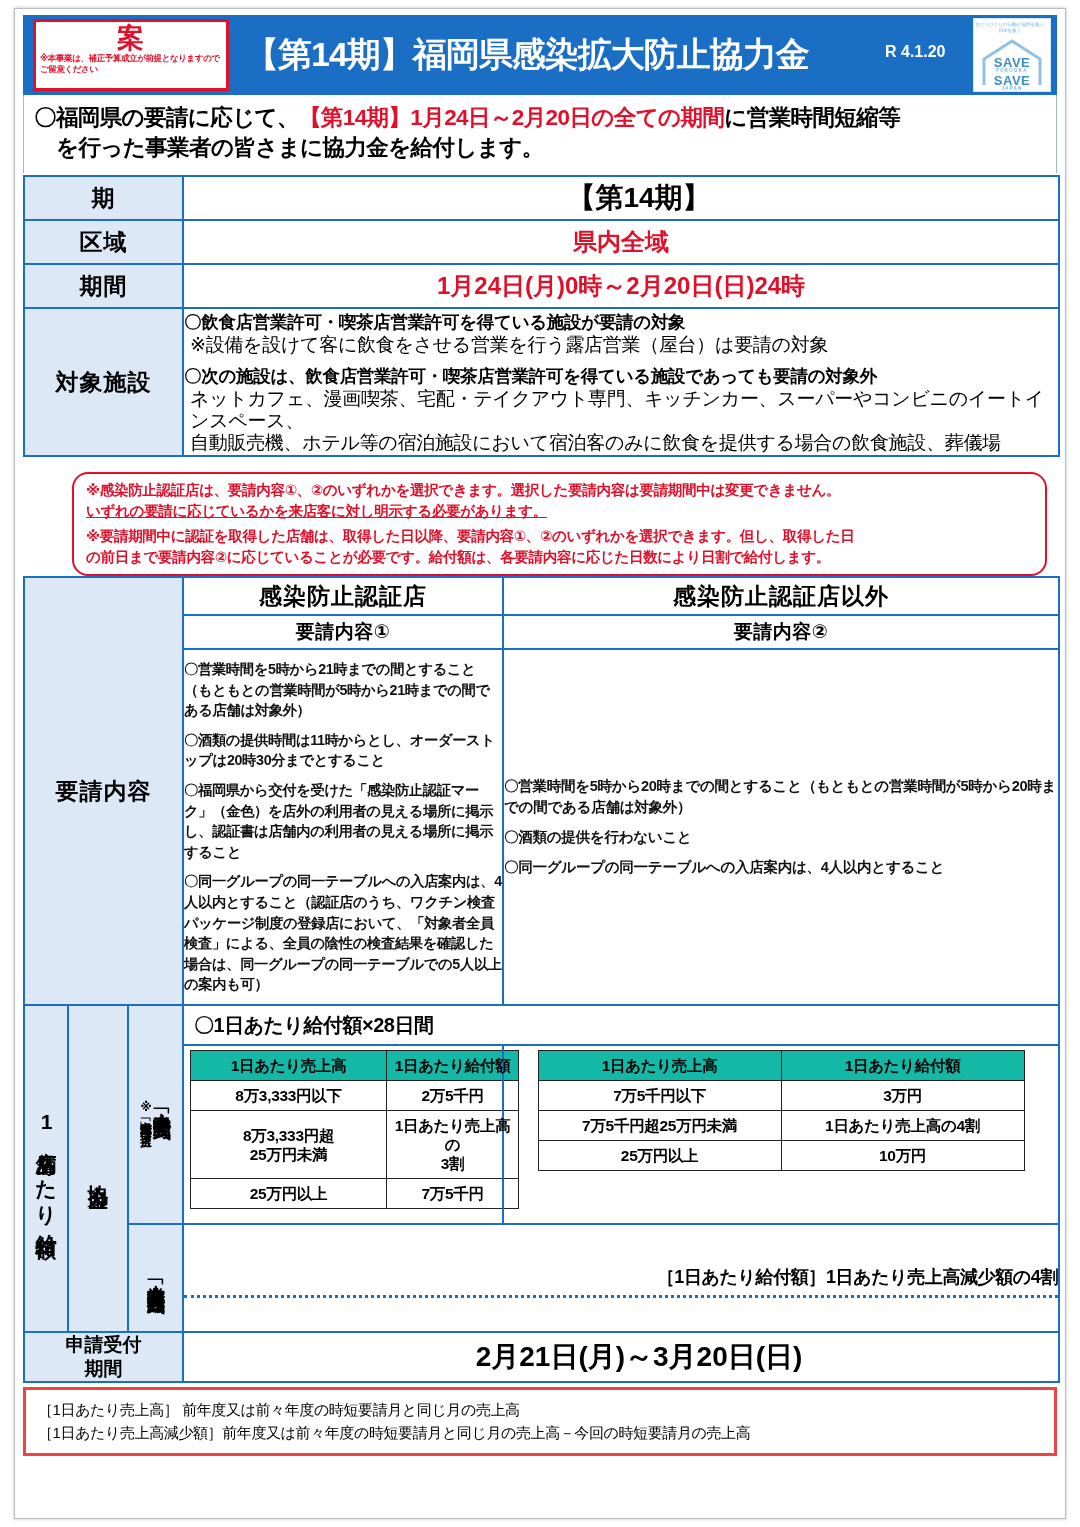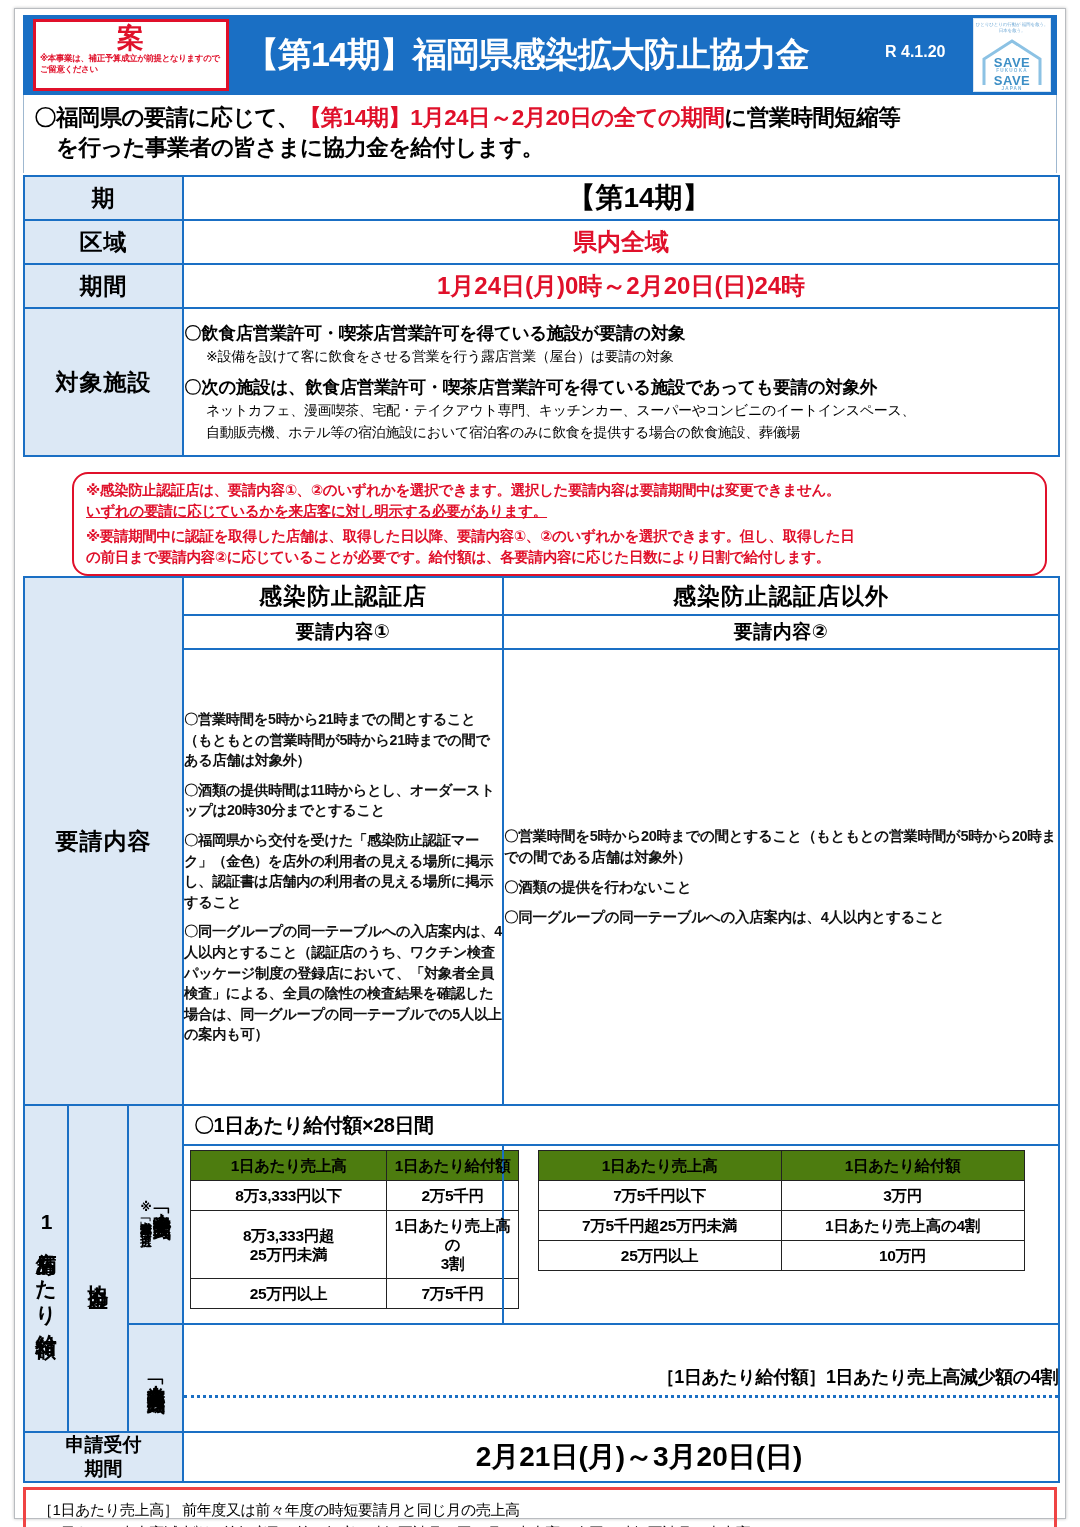--- a/index.html
+++ b/index.html
@@ -128,22 +128,22 @@
   td.val.red-v { color: #e0102a; font-size: 24px; }
   td.val.big { font-size: 28px; padding-left: 36px; }
 
   .cellpad { padding: 7px 10px; }
   .facility { text-align: left; font-size: 0; }
   .facility .l1 {
     font-size: 17.5px; font-weight: bold; line-height: 24px;
     letter-spacing: -0.3px; display: block;
   }
   .facility .l2 {
-    font-size: 14px; font-weight: normal; line-height: 22px;
-    display: block; padding-left: 22px; letter-spacing: -0.3px;
+    font-size: 19px; font-weight: normal; line-height: 22px;
+    display: block; padding-left: 6px; letter-spacing: -0.3px;
   }
   .facility .gap { display:block; height: 8px; }
 
   
   .notice-row td { border: none !important; padding: 5px 0 4px 0; }
   .notice {
     border: 2px solid #e0102a;
     border-radius: 16px;
     margin: 15px 12px 0 48px;
     padding: 6px 20px 7px 12px;
@@ -206,21 +206,21 @@
   table.amt td, table.amt th {
     border: 1.5px solid #222;
     font-size: 15.5px;
     text-align: center;
     font-weight: bold;
     padding: 5px 2px;
     line-height: 19px;
     letter-spacing: -0.3px;
     background: #fff;
   }
-  table.amt th { background: #4d7c0f; font-size: 15.5px; }
+  table.amt th { background: #14b8a6; font-size: 15.5px; }
   table.amt.left-t { width: 328px; }
   table.amt.left-t col.c1 { width: 196px; }
   table.amt.left-t col.c2 { width: 132px; }
   table.amt.right-t { width: 486px; }
   table.amt.right-t col.c1 { width: 243px; }
   table.amt.right-t col.c2 { width: 243px; }
 
   .dash-top {
     text-align: right; font-weight: bold; font-size: 18px;
     padding: 7px 0 6px 0; letter-spacing: -0.4px;
@@ -328,21 +328,21 @@
     <tr>
       <td class="lbl" colspan="3" rowspan="3">要請内容</td>
       <td class="seg-hdr" colspan="2" style="height:38px">感染防止認証店</td>
       <td class="seg-hdr">感染防止認証店以外</td>
     </tr>
     <tr>
       <td class="sub-hdr" colspan="2" style="height:34px">要請内容①</td>
       <td class="sub-hdr">要請内容②</td>
     </tr>
     <tr>
-      <td class="req-body" colspan="2" style="height:456px">
+      <td class="req-body" colspan="2" style="height:356px">
         <p>〇営業時間を5時から21時までの間とすること（もともとの営業時間が5時から21時までの間である店舗は対象外）</p>
         <p>〇酒類の提供時間は11時からとし、オーダーストップは20時30分までとすること</p>
         <p>〇福岡県から交付を受けた「感染防止認証マーク」（金色）を店外の利用者の見える場所に掲示し、認証書は店舗内の利用者の見える場所に掲示すること</p>
         <p>〇同一グループの同一テーブルへの入店案内は、4人以内とすること（認証店のうち、ワクチン検査パッケージ制度の登録店において、「対象者全員検査」による、全員の陰性の検査結果を確認した場合は、同一グループの同一テーブルでの5人以上の案内も可）</p>
       </td>
       <td class="req-body wide">
         <p>〇営業時間を5時から20時までの間とすること（もともとの営業時間が5時から20時までの間である店舗は対象外）</p>
         <p>〇酒類の提供を行わないこと</p>
         <p>〇同一グループの同一テーブルへの入店案内は、4人以内とすること</p>
       </td>

